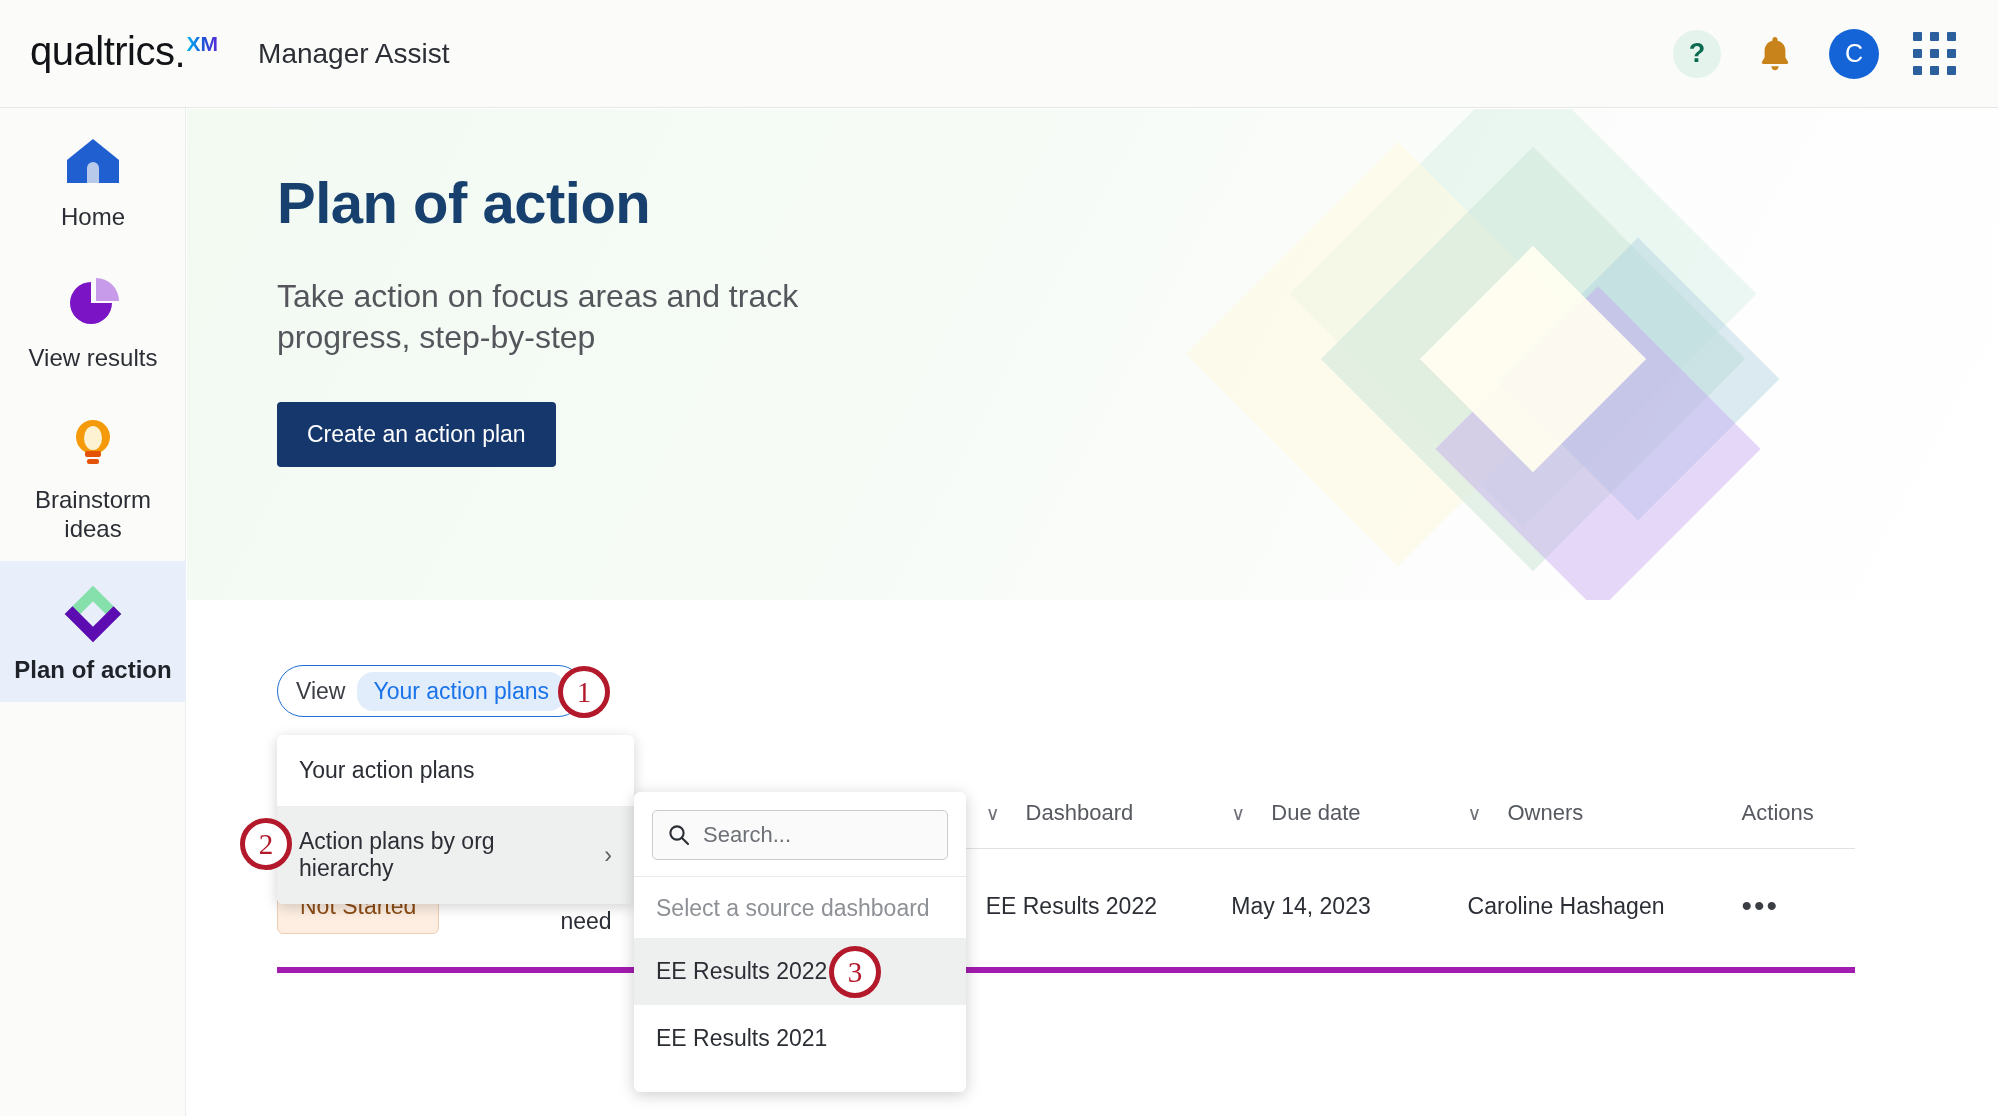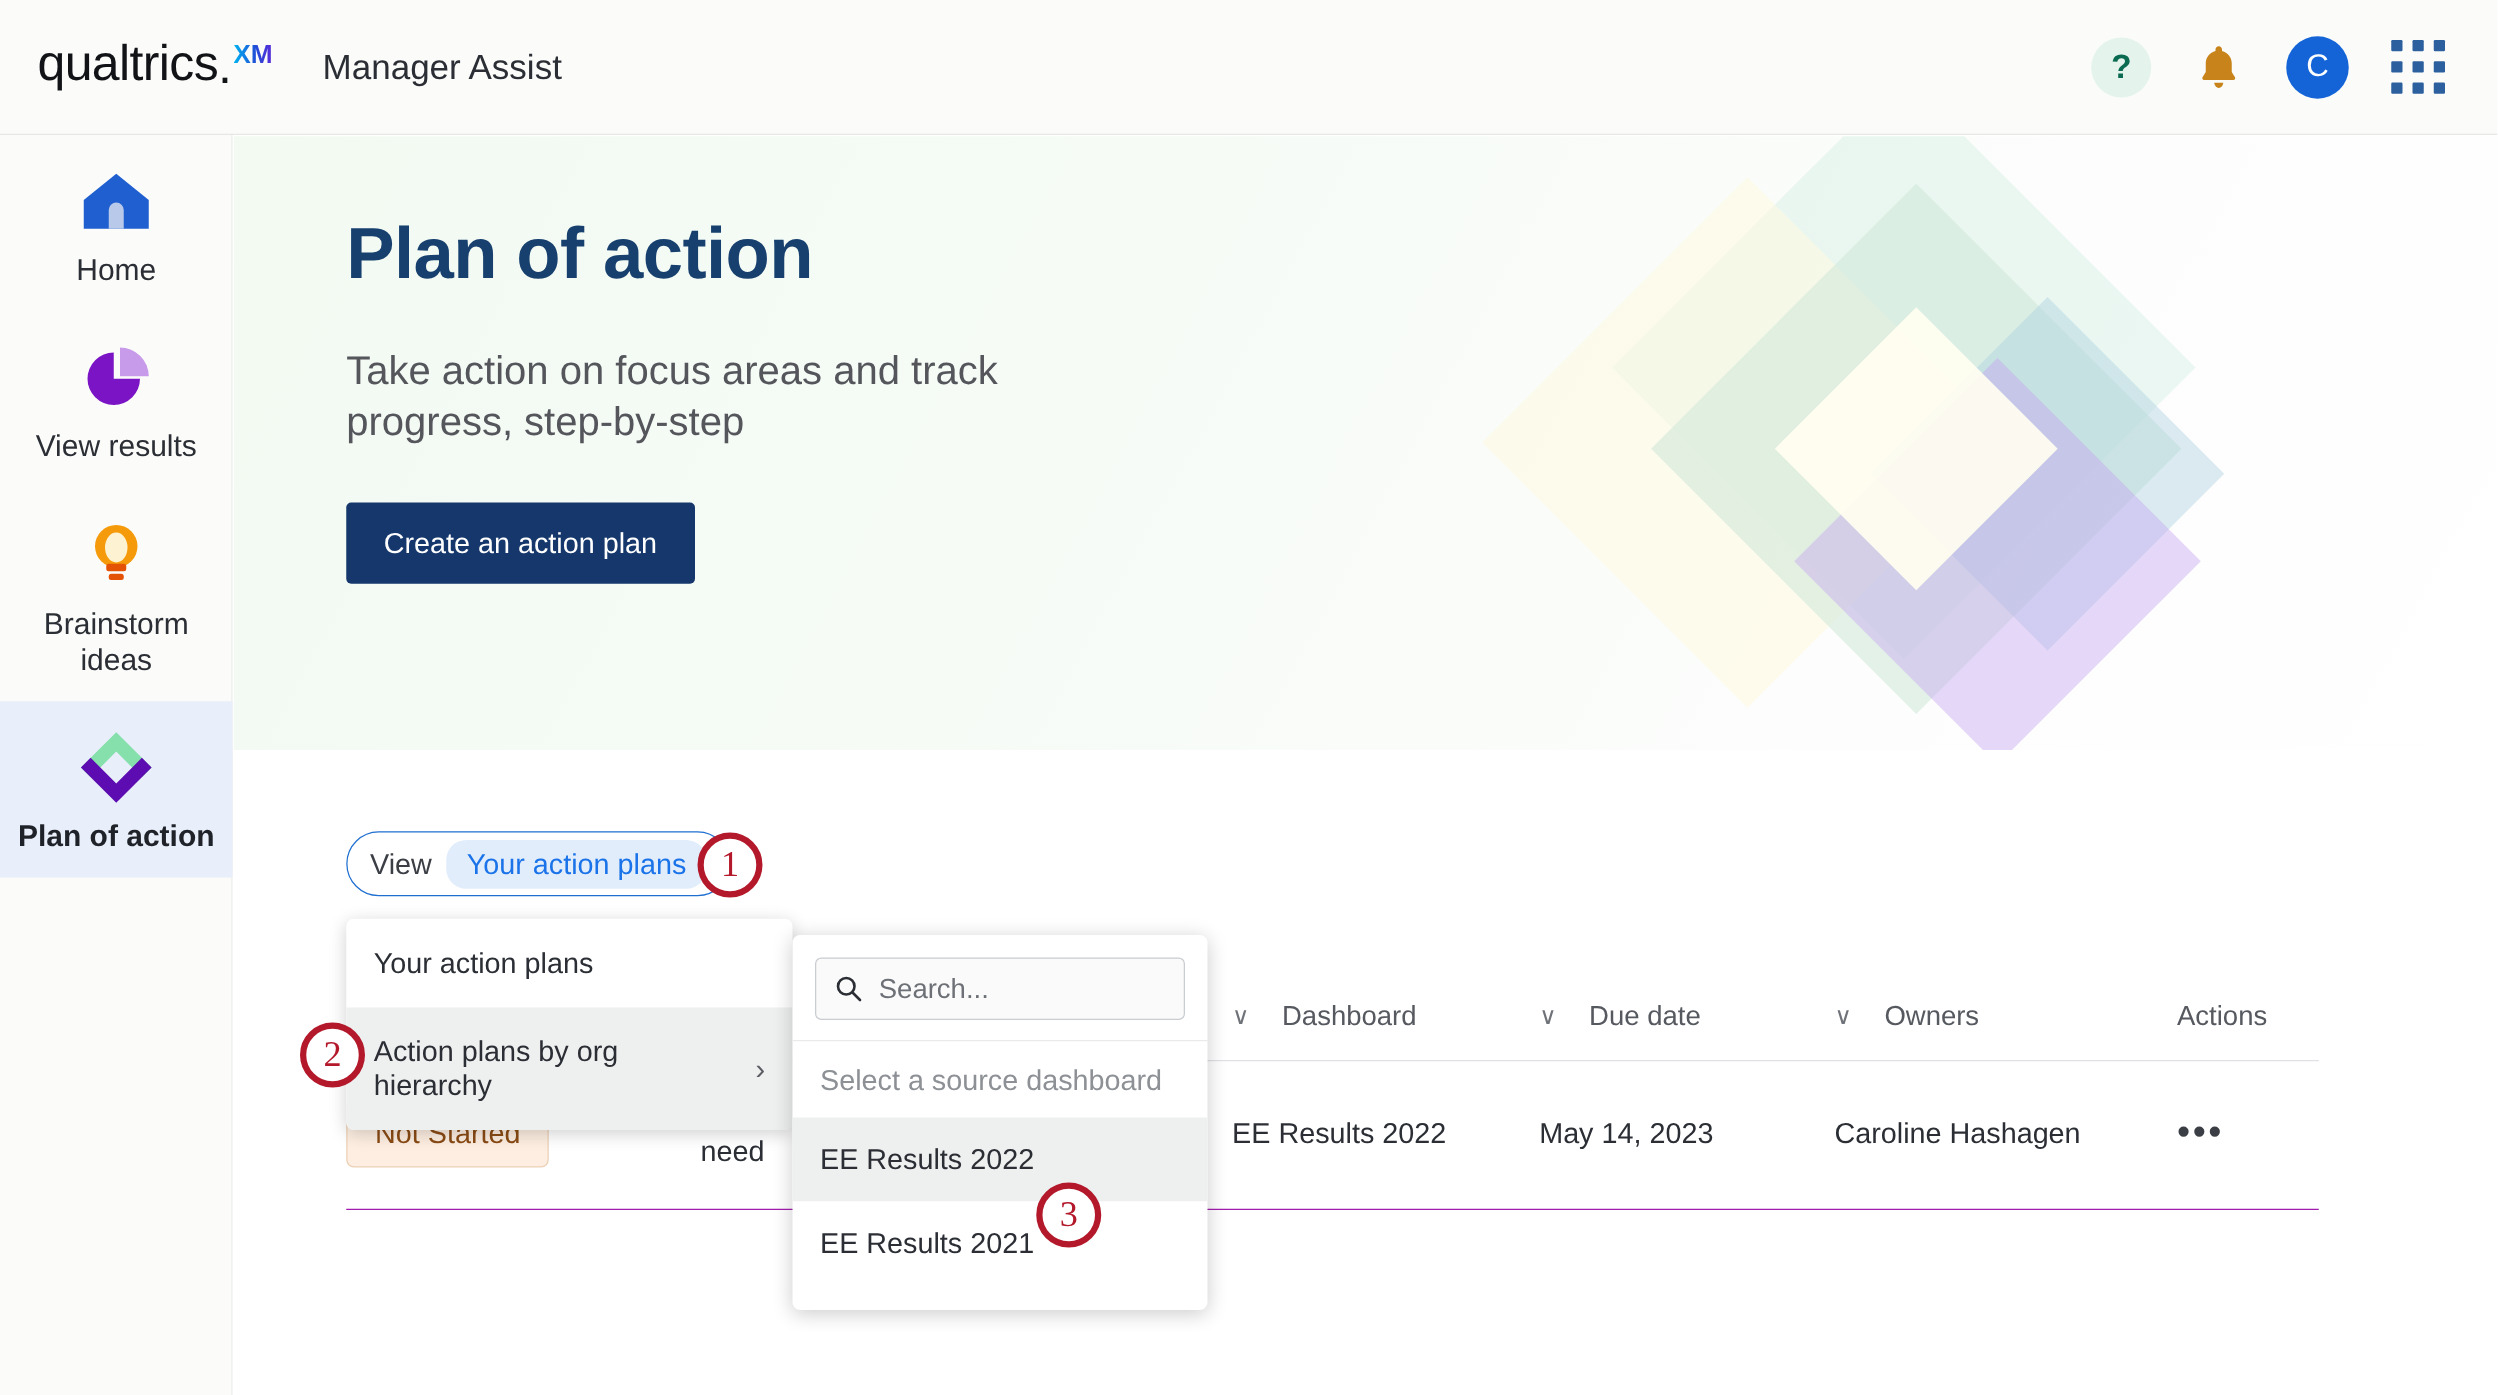--- a/index.html
+++ b/index.html
@@ -118,21 +118,21 @@
   }
   .menu-item {
     padding: 22px 22px; font-size: 23px; color: #2b2e34; cursor: pointer;
     display: flex; align-items: center; justify-content: space-between;
   }
   .menu-item.hovered { background: #eeefef; }
   .chev-r { color: #5a5d63; font-size: 23px; margin-left: 16px; }
 
   
   .submenu {
-    position: absolute; left: 634px; top: 748px; width: 332px;
+    position: absolute; left: 634px; top: 792px; width: 332px;
     background: #fff; border-radius: 6px;
     box-shadow: 0 3px 16px rgba(0,0,0,.20); z-index: 30; padding-bottom: 20px;
   }
   .submenu-search-wrap { padding: 18px 18px 16px; }
   .search-box {
     display: flex; align-items: center; gap: 12px;
     border: 1px solid #c9ccd0; border-radius: 5px; background: #fafafa;
     padding: 11px 14px;
   }
   .search-ph { font-size: 22px; color: #6d7076; }
@@ -154,21 +154,21 @@
   .th {
     font-size: 22px; color: #56595f; display: flex; align-items: center; gap: 26px;
   }
   .th .chev { color: #6f7278; font-size: 19px; }
   .col-status { width: 300px; }
   .col-desc { width: 450px; }
   .col-dash { width: 260px; }
   .col-due { width: 250px; }
   .col-own { width: 290px; }
   .col-act { width: 120px; }
-  .trow { display: flex; align-items: center; padding: 26px 0 30px; border-bottom: 1px solid #a21caf; }
+  .trow { display: flex; align-items: center; padding: 26px 0 30px; border-bottom: 6px solid #a21caf; }
   .status-badge {
     display: inline-block; background: #fdeee1; color: #8a4b14;
     border: 1px solid #eccfb4; border-radius: 6px;
     font-size: 23px; padding: 13px 22px;
   }
   .cell { font-size: 23px; color: #2b2e34; }
   .desc-cell { font-size: 23px; color: #2b2e34; line-height: 1.35; }
   .dots { font-size: 30px; color: #3b3e44; letter-spacing: 2px; cursor: pointer; }
 
   

